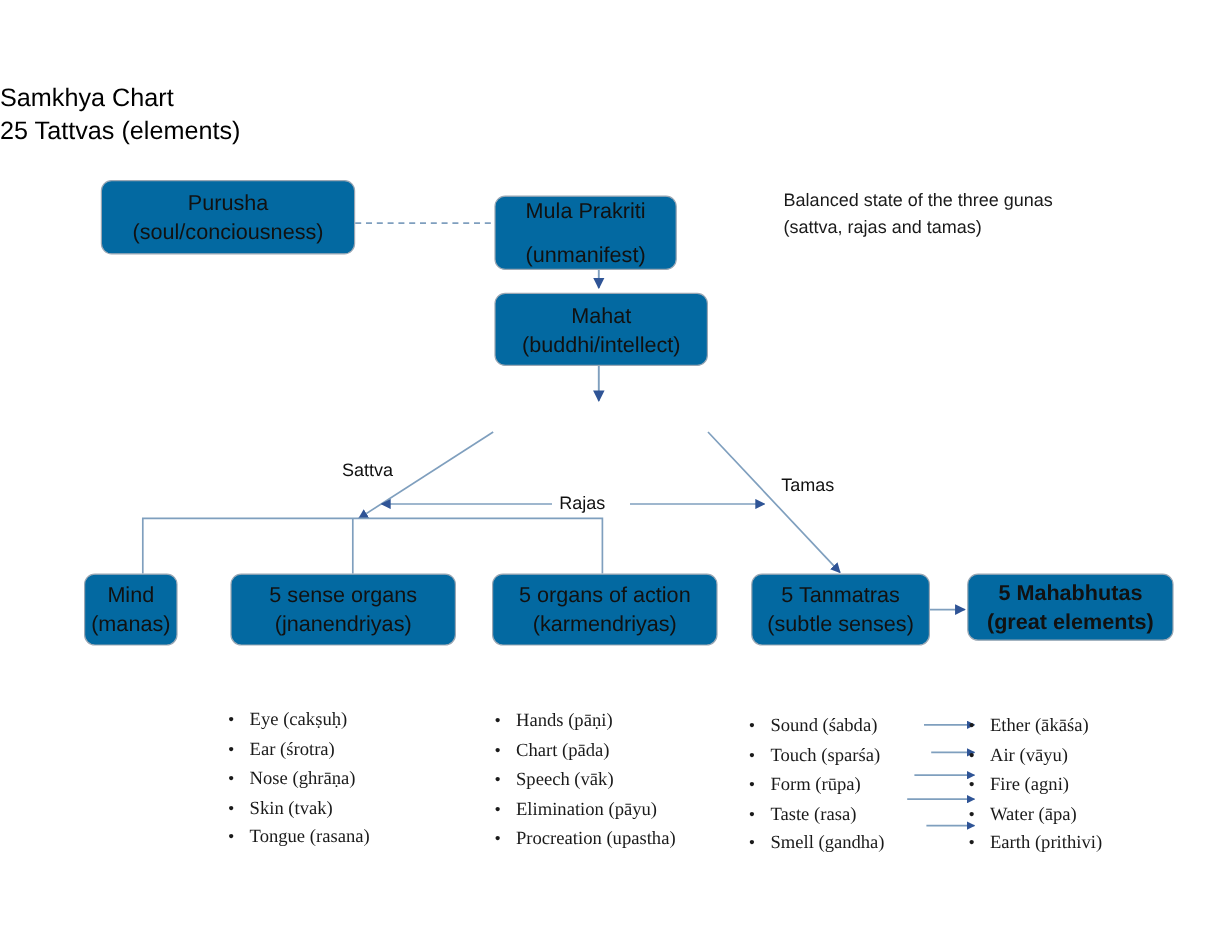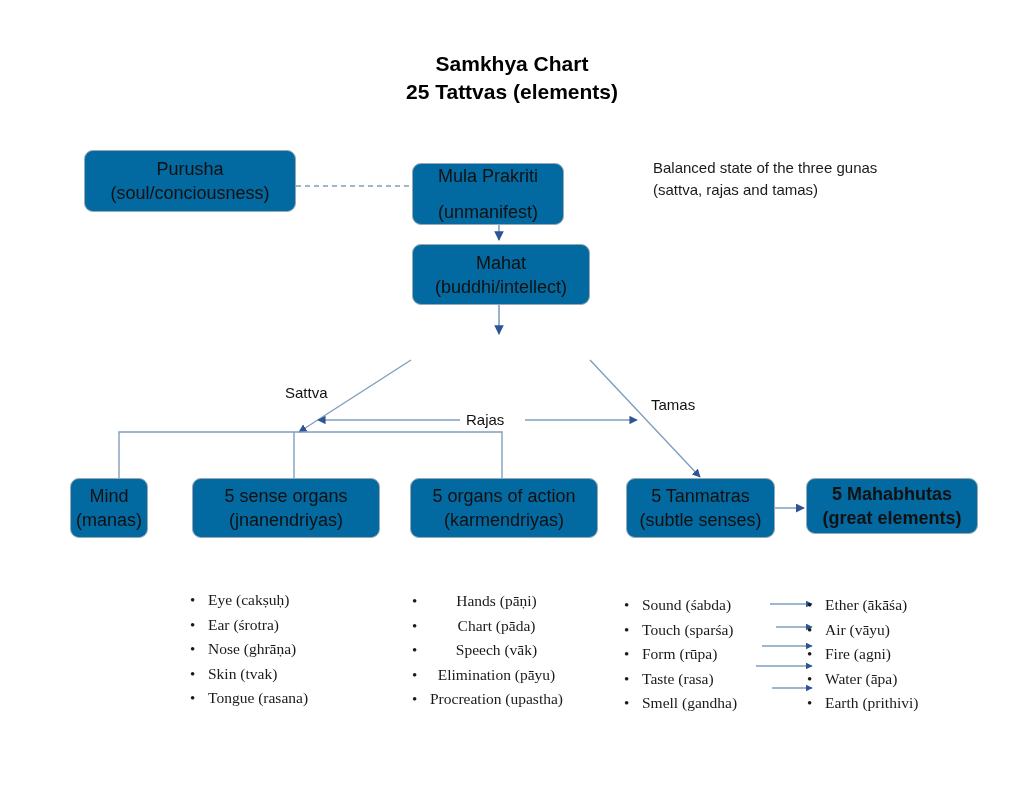--- a/index.html
+++ b/index.html
@@ -22,25 +22,25 @@
     position: absolute;
     left: 0;
     top: 0;
     width: 1024px;
     height: 791px;
     pointer-events: none;
   }
   .title {
     position: absolute;
     left: 0;
-    top: 50px;
+    top: 68px;
     width: 1024px;
-    text-align: center;
+    text-align: left;
     font-size: 21px;
-    font-weight: bold;
+    font-weight: normal;
     line-height: 28px;
     color: #000000;
   }
   .title .line2 { display: block; }
 
   .node {
     position: absolute;
     box-sizing: border-box;
     background: #0369a1;
     border: 1.2px solid #9aa7b4;
@@ -193,21 +193,21 @@
   <div class="edge-label" style="left:651px; top:396px;">Tamas</div>
 
   <ul class="bullets" style="left:186px; top:588px;">
     <li>Eye (cakṣuḥ)</li>
     <li>Ear (śrotra)</li>
     <li>Nose (ghrāṇa)</li>
     <li>Skin (tvak)</li>
     <li>Tongue (rasana)</li>
   </ul>
 
-  <ul class="bullets" style="left:408px; top:589px;text-align:center;">
+  <ul class="bullets" style="left:408px; top:589px;">
     <li>Hands (pāṇi)</li>
     <li>Chart (pāda)</li>
     <li>Speech (vāk)</li>
     <li>Elimination (pāyu)</li>
     <li>Procreation (upastha)</li>
   </ul>
 
   <ul class="bullets" style="left:620px; top:593px;">
     <li>Sound (śabda)</li>
     <li>Touch (sparśa)</li>

